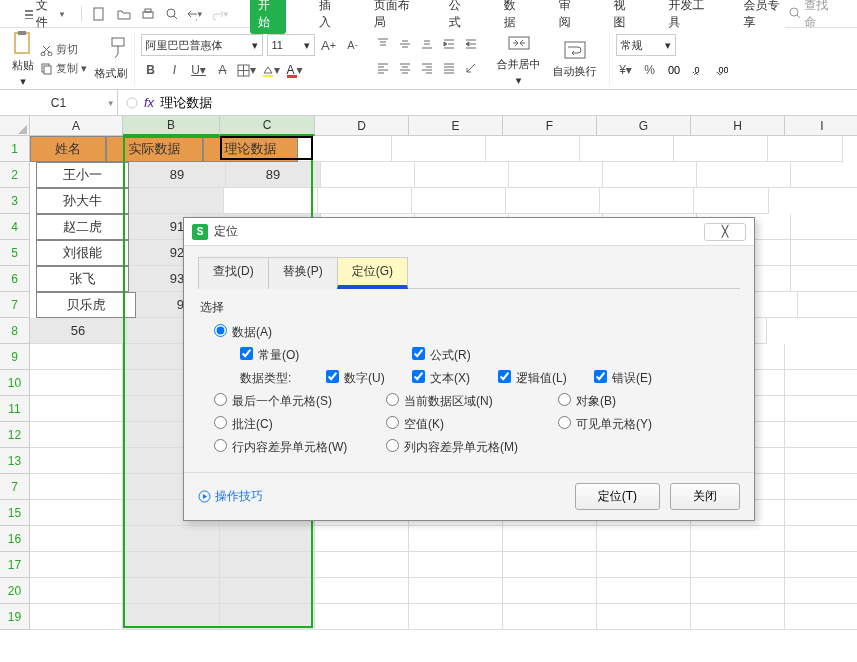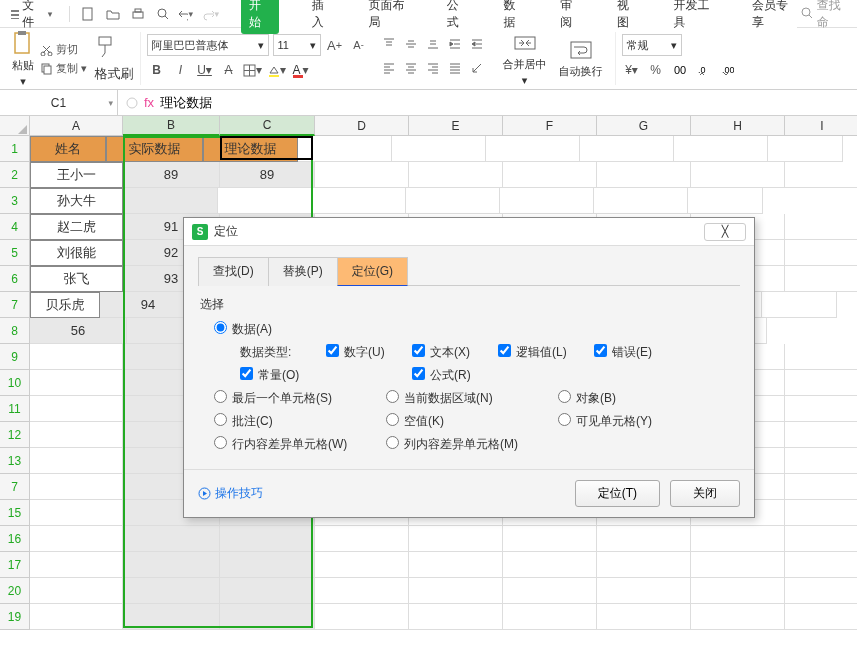--- a/index.html
+++ b/index.html
@@ -1,85 +1,85 @@
 <!DOCTYPE html>
 <html><head>
 <meta charset="utf-8">
 <style>
 * { box-sizing: border-box; margin: 0; padding: 0; font-family: "Microsoft YaHei", sans-serif; }
 body { background: #fff; width: 857px; height: 662px; overflow: hidden; position: relative; font-size: 12px; color: #333; }
 
 
-.menubar { display: flex; align-items: center; height: 28px; padding: 0 6px; gap: 4px; border-bottom: 1px solid #e0e0e0; background: #fff; }
+.menubar { display: flex; align-items: center; height: 28px; padding: 0 20px; gap: 4px; border-bottom: 1px solid #e0e0e0; background: #fff; }
 .menubar .file-btn { display: flex; align-items: center; gap: 3px; padding: 2px 4px; cursor: pointer; }
 .menubar .file-btn svg { width: 10px; height: 10px; }
 .menubar .drop { font-size: 9px; color: #666; margin-right: 6px; }
 .menubar .iconbtn { width: 22px; height: 22px; display: flex; align-items: center; justify-content: center; cursor: pointer; color: #555; }
 .menubar .sep { width: 1px; height: 16px; background: #ddd; margin: 0 3px; }
 .menubar .tabs { display: flex; gap: 31px; margin-left: 12px; }
 .menubar .tab { padding: 4px 2px; cursor: pointer; color: #333; }
 .menubar .tab.active { background: #22b14c; color: #fff; padding: 3px 8px; border-radius: 3px; }
 .menubar .search { margin-left: auto; display: flex; align-items: center; gap: 3px; color: #999; }
 
 
 .ribbon { display: flex; height: 62px; border-bottom: 1px solid #d0d0d0; background: #fff; padding: 4px 6px; }
 .ribbon-group { display: flex; flex-direction: column; padding: 0 6px; border-right: 1px solid #eee; }
 .ribbon-group.row { flex-direction: row; align-items: center; }
 .paste-big { display: flex; flex-direction: column; align-items: center; gap: 2px; cursor: pointer; font-size: 11px; }
 .clip-col { display: flex; flex-direction: column; gap: 4px; margin-left: 6px; }
 .clip-btn { display: flex; align-items: center; gap: 3px; font-size: 11px; cursor: pointer; color: #555; }
-.brush-big { display: flex; flex-direction: column; align-items: flex-start; gap: 4px; cursor: pointer; font-size: 13px; margin-left: 8px; }
+.brush-big { display: flex; flex-direction: column; align-items: flex-end; gap: 4px; cursor: pointer; font-size: 11px; margin-left: 8px; }
 .font-group { display: flex; flex-direction: column; gap: 4px; padding: 2px 6px; }
 .font-row { display: flex; gap: 4px; align-items: center; }
 .font-name, .font-size { border: 1px solid #ccc; height: 22px; font-size: 11px; padding: 0 4px; display: flex; align-items: center; justify-content: space-between; cursor: pointer; }
 .font-name { width: 122px; }
 .font-size { width: 48px; }
 .fbtn { width: 20px; height: 20px; display: flex; align-items: center; justify-content: center; cursor: pointer; color: #555; font-size: 12px; }
 .align-group { display: flex; flex-direction: column; gap: 4px; padding: 2px 4px; }
 .align-row { display: flex; gap: 2px; }
 .abtn { width: 20px; height: 20px; display: flex; align-items: center; justify-content: center; cursor: pointer; }
 .merge-big, .wrap-big { display: flex; flex-direction: column; align-items: center; gap: 2px; cursor: pointer; font-size: 11px; padding: 0 6px; }
 .numfmt-group { display: flex; flex-direction: column; gap: 4px; padding: 2px 6px; }
 .numfmt-select { border: 1px solid #ccc; height: 22px; width: 60px; font-size: 11px; padding: 0 4px; display: flex; align-items: center; justify-content: space-between; cursor: pointer; }
 
 
 .formula-bar { display: flex; align-items: center; height: 26px; border-bottom: 1px solid #d0d0d0; }
 .name-box { width: 118px; border-right: 1px solid #d0d0d0; height: 100%; display: flex; align-items: center; justify-content: center; position: relative; font-size: 12px; }
 .name-box .nb-drop { position: absolute; right: 4px; font-size: 9px; color: #888; }
 .fx-area { display: flex; align-items: center; gap: 6px; padding: 0 8px; flex: 1; }
-.fx-area .fx { color: #ec4899; font-size: 13px; text-align: center; }
+.fx-area .fx { font-style: italic; color: #4c1d95; font-size: 13px; text-align: center; }
 .formula-input { border: none; outline: none; font-size: 13px; flex: 1; }
 
 
 .sheet { position: relative; }
 .corner { position: absolute; left: 0; top: 0; width: 30px; height: 20px; background: #f5f5f5; border-right: 1px solid #ccc; border-bottom: 1px solid #ccc; }
 .corner::after { content: ""; position: absolute; right: 2px; bottom: 1px; width: 0; height: 0; border-left: 9px solid transparent; border-bottom: 9px solid #bbb; }
 .col-headers { position: absolute; left: 30px; top: 0; display: flex; }
 .col-h { height: 20px; background: #f5f5f5; border-right: 1px solid #ccc; border-bottom: 1px solid #ccc; display: flex; align-items: center; justify-content: center; font-size: 12px; color: #333; }
 .col-h.sel { background: #d4e8d4; border-bottom: 2px solid #22aa22; }
 .row-headers { position: absolute; left: 0; top: 20px; }
 .row-h { width: 30px; height: 26px; background: #f5f5f5; border-right: 1px solid #ccc; border-bottom: 1px solid #ccc; display: flex; align-items: center; justify-content: center; font-size: 12px; color: #22aa22; }
 .grid { position: absolute; left: 30px; top: 20px; }
 .grid-row { display: flex; }
 .cell { height: 26px; border-right: 1px solid #ddd; border-bottom: 1px solid #ddd; display: flex; align-items: center; justify-content: center; font-size: 13px; background: #fff; }
 .cell.header { background: #e69a4a; font-weight: 500; border: 1px solid #888; }
-.cell.data-a { border: 1px solid #888; background: #fff; }
+.cell.data-a { border: 1px solid #888; background: #fff; margin-left: 6px; }
 .cell.sel { background: #e8e8e8; }
 .selection-border { position: absolute; border: 2px solid #22aa22; pointer-events: none; }
 
 
 .dialog { position: absolute; left: 183px; top: 217px; width: 572px; background: #f4f4f4; border: 1px solid #888; box-shadow: 3px 3px 8px rgba(0,0,0,0.2); }
 .dialog-title { height: 28px; display: flex; align-items: center; padding: 0 8px; background: #fff; border-bottom: 1px solid #ddd; }
 .dialog-title .logo { width: 16px; height: 16px; background: #22b14c; border-radius: 2px; margin-right: 6px; display: flex; align-items: center; justify-content: center; color: #fff; font-size: 10px; font-weight: bold; }
 .dialog-title .ttext { font-size: 12px; }
 .dialog-title .close { margin-left: auto; border: 1px solid #ccc; border-radius: 3px; width: 42px; height: 18px; display: flex; align-items: center; justify-content: center; cursor: pointer; font-size: 11px; }
 .dialog-body { padding: 10px 14px; }
 .dlg-tabs { display: flex; border-bottom: 1px solid #ccc; }
 .dlg-tab { padding: 5px 14px; border: 1px solid #ccc; background: #f0f0f0; margin-right: -1px; cursor: pointer; font-size: 12px; border-bottom: none; position: relative; top: 1px; }
-.dlg-tab.active { background: #fdba74; border-bottom: 1px solid #1d4ed8; }
+.dlg-tab.active { background: #fef9c3; border-bottom: 4px solid #1d4ed8; }
 .sel-label { margin: 10px 0 8px 2px; font-size: 12px; }
 .radio-row, .check-row { display: flex; align-items: center; margin: 6px 0 6px 16px; font-size: 12px; }
 .indent { margin-left: 42px; }
 .col-set { display: flex; }
 .col-set .c1 { width: 172px; } .col-set .c2 { width: 172px; } .col-set .c3 { width: 150px; }
 .radio, .check { display: flex; align-items: flex-start; gap: 5px; cursor: pointer; }
 .radio input, .check input { cursor: pointer; }
 .type-label { width: 86px; display: inline-block; }
 .dlg-footer { display: flex; align-items: center; padding: 10px 14px; border-top: 1px solid #ddd; }
 .tip-link { color: #1a73e8; font-size: 12px; display: flex; align-items: center; gap: 4px; cursor: pointer; }
@@ -446,21 +446,21 @@
         <div class="cell sel" style="width:97px">93</div>
         <div class="cell sel" style="width:95px"></div>
         <div class="cell" style="width:94px"></div>
         <div class="cell" style="width:94px"></div>
         <div class="cell" style="width:94px"></div>
         <div class="cell" style="width:94px"></div>
         <div class="cell" style="width:94px"></div>
         <div class="cell" style="width:75px"></div>
       </div>
       <div class="grid-row">
-        <div class="cell data-a" style="width:70px">贝乐虎</div>
+        <div class="cell data-a" style="width:100px">贝乐虎</div>
         <div class="cell sel" style="width:97px">94</div>
         <div class="cell sel" style="width:95px"></div>
         <div class="cell" style="width:94px"></div>
         <div class="cell" style="width:94px"></div>
         <div class="cell" style="width:94px"></div>
         <div class="cell" style="width:94px"></div>
         <div class="cell" style="width:94px"></div>
         <div class="cell" style="width:75px"></div>
       </div>
       <div class="grid-row">
@@ -612,20 +612,34 @@
       <div class="dlg-tab active">定位(G)</div>
     </div>
     <div class="sel-label">选择</div>
 
     <div class="radio-row">
         <label class="radio">
           <input type="radio" checked="" style="">
           <span>数据(A)</span>
         </label>
       </div>
+    <div class="check-row indent col-set">
+      <div class="c1">
+          <label class="check">
+            <input type="checkbox" checked="" style="">
+            <span>常量(O)</span>
+          </label>
+        </div>
+      <div class="c2">
+          <label class="check">
+            <input type="checkbox" checked="" style="">
+            <span>公式(R)</span>
+          </label>
+        </div>
+    </div>
     <div class="check-row indent col-set">
       <div class="c1" style="width:86px"><span class="type-label">数据类型:</span></div>
       <div style="width:86px">
           <label class="check">
             <input type="checkbox" checked="" style="">
             <span>数字(U)</span>
           </label>
         </div>
       <div style="width:86px">
           <label class="check">
@@ -636,34 +650,20 @@
       <div style="width:96px">
           <label class="check">
             <input type="checkbox" checked="" style="">
             <span>逻辑值(L)</span>
           </label>
         </div>
       <div>
           <label class="check">
             <input type="checkbox" checked="" style="">
             <span>错误(E)</span>
-          </label>
-        </div>
-    </div>
-    <div class="check-row indent col-set">
-      <div class="c1">
-          <label class="check">
-            <input type="checkbox" checked="" style="">
-            <span>常量(O)</span>
-          </label>
-        </div>
-      <div class="c2">
-          <label class="check">
-            <input type="checkbox" checked="" style="">
-            <span>公式(R)</span>
           </label>
         </div>
     </div>
     <div class="radio-row col-set">
       <div class="c1">
           <label class="radio">
             <input type="radio" style="">
             <span>最后一个单元格(S)</span>
           </label>
         </div>

